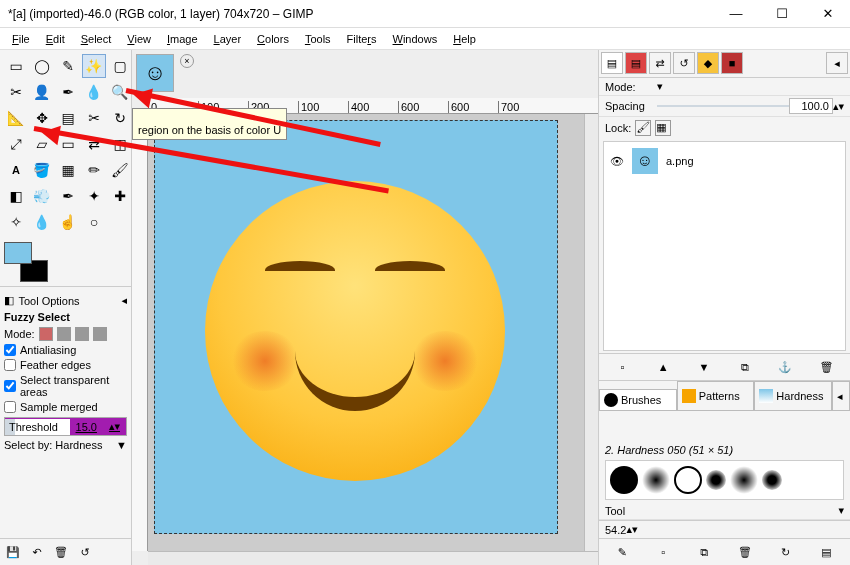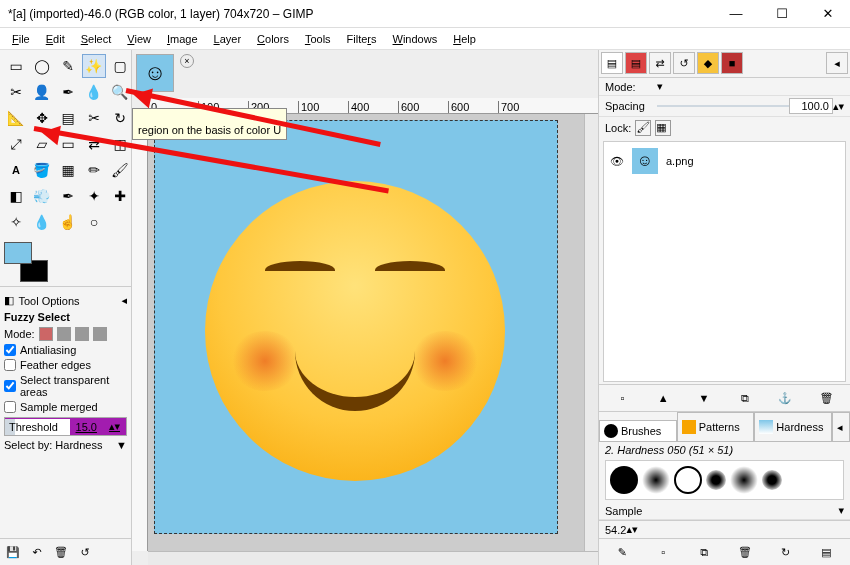--- a/index.html
+++ b/index.html
@@ -81,21 +81,21 @@
 .layer-th { width: 26px; height: 26px; background: #7fc6e8; display:flex; align-items:center; justify-content:center; font-size:16px; }
 .layer-btns, .brush-btns { display: flex; gap: 6px; padding: 4px 6px; border-top: 1px solid #ccc; justify-content: space-around; }
 .lbtn { width:18px; height:18px; display:flex; align-items:center; justify-content:center; cursor:pointer; }
 
 .brush-tabs { display: flex; border-top: 1px solid #ccc; }
 .brush-tab { flex:1; padding: 3px 4px; border:1px solid #bbb; display:flex; align-items:center; gap:3px; cursor:pointer; }
 .brush-tab.active { background:#fff;margin-top:8px; }
 .bt-sw { width:14px; height:14px; }
 .filter-row { padding:2px 6px; }
 .filter-row input { width:100%; border:1px solid #bbb; padding:1px 3px; font-style:italic; color:#888; }
-.brush-info { padding:2px 6px; font-style:italic; }
+.brush-info { padding:2px 6px; font-style:italic;margin-top:31px; }
 .brush-grid { height:40px; margin:2px 6px; background:#fff; border:1px solid #ccc; display:flex; align-items:center; gap:4px; padding:0 4px; overflow:hidden; }
 .brush-sample { width:28px; height:28px; border-radius:50%; }
 .bs1{background:#000;} .bs2{background:radial-gradient(circle,#000 0%,#0000 70%);} .bs3{border:2px solid #000; background:#fff;}
 .bs4{background:radial-gradient(circle,#000 30%,#0000 80%); width:20px; height:20px;}
 .spacing-row { display:flex; align-items:center; padding:2px 6px; border-top:1px solid #ccc; }
 .spacing-row .bar { flex:1; background: linear-gradient(to right,#cfd8e0 54%, #fff 54%); padding:1px 4px; }
 
 
 .arrow { position:absolute; height:0; border-top:5px solid #e11; transform-origin:left center; z-index:30; }
 .arrow::after { content:''; position:absolute; left:-2px; top:-10px; border:10px solid transparent; border-right:18px solid #e11; }
@@ -321,21 +321,21 @@
     <div class="brush-info">2. Hardness 050 (51 × 51)</div>
     <div class="brush-grid">
       <div class="brush-sample bs1"></div>
       <div class="brush-sample bs2"></div>
       <div class="brush-sample bs3"></div>
       <div class="brush-sample bs4"></div>
       <div class="brush-sample bs2"></div>
       <div class="brush-sample bs4"></div>
     </div>
     <div class="kv-row">
-        <span>Sample</span>
+        <span>Tool</span>
         <span style="margin-left:auto">▾</span>
       </div>
     <div class="spacing-row">
       <span class="num">54.2</span>
         <span>▴▾</span>
     </div>
     <div class="brush-btns">
       <span class="lbtn">✎</span>
       <span class="lbtn">▫</span>
       <span class="lbtn">⧉</span>

